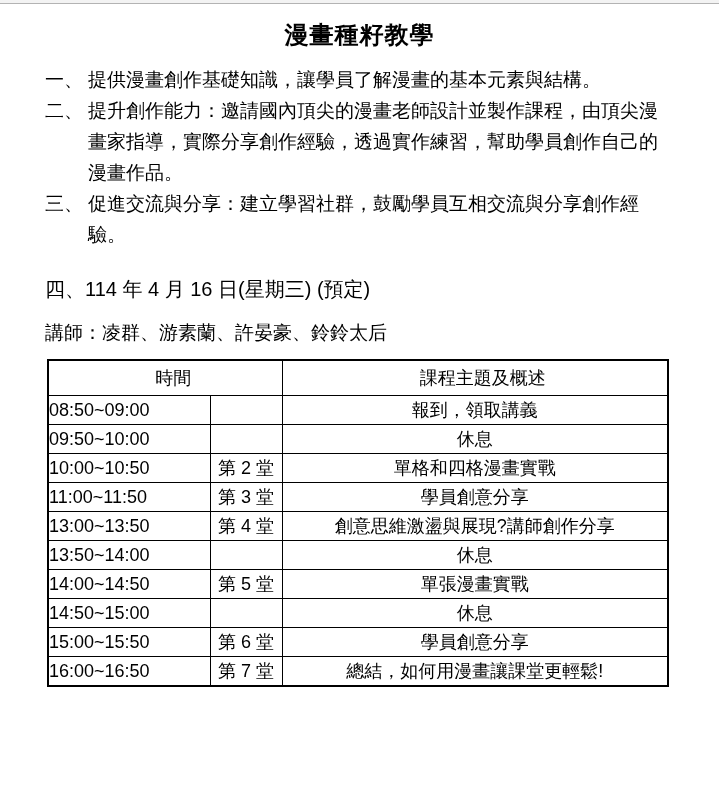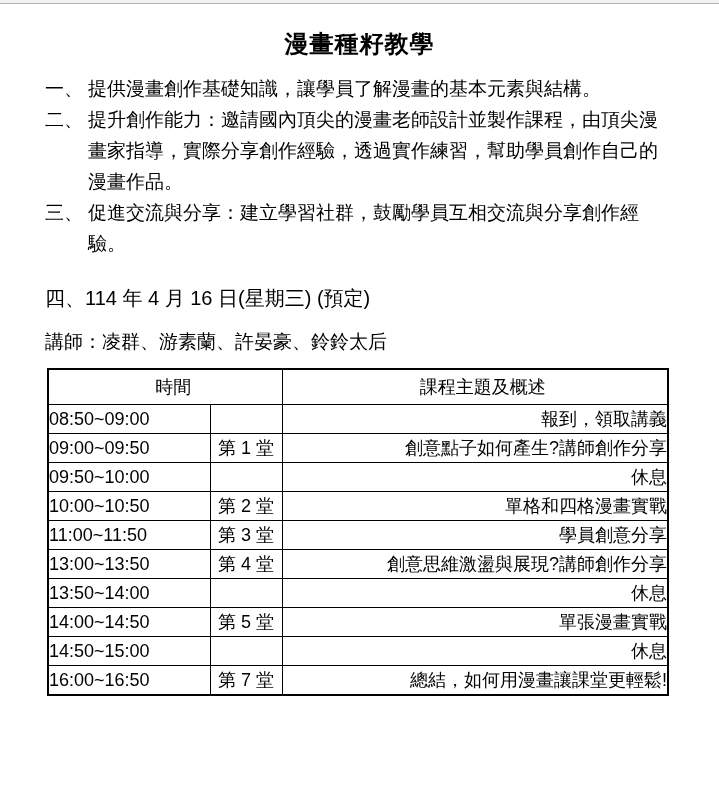--- a/index.html
+++ b/index.html
@@ -12,21 +12,21 @@
     font-family: "Liberation Sans", "DejaVu Sans", sans-serif;
     color: #000000;
   }
   .top-strip {
     width: 719px;
     height: 3px;
     background: #f3f3f3;
     border-bottom: 1px solid #b3b3b3;
   }
   .doc-title {
-    margin-top: 25px;
+    margin-top: 16px;
     text-align: center;
     font-size: 24px;
     font-weight: bold;
     line-height: 30px;
     letter-spacing: 1px;
   }
   .content {
     padding-left: 45px;
     padding-right: 48px;
   }
@@ -80,21 +80,21 @@
     height: 28px;
   }
   td.c-time {
     text-align: left;
     padding-right: 9px;
   }
   td.c-session {
     text-align: center;
   }
   td.c-topic {
-    text-align: right;
+    text-align: center;
     padding-left: 11px;
   }
 </style>
 </head>
 <body>
 
 <div class="top-strip"></div>
 
 <div class="doc-title">漫畫種籽教學</div>
 
@@ -129,25 +129,20 @@
         <tr class="hdr">
       <th colspan="2">時間</th>
       <th>課程主題及概述</th>
     </tr>
     <tr class="row">
       <td class="c-time">08:50~09:00</td>
       <td class="c-session"></td>
       <td class="c-topic">報到，領取講義</td>
     </tr>
     <tr class="row">
-      <td class="c-time">09:00~09:50</td>
-      <td class="c-session">第 1 堂</td>
-      <td class="c-topic">創意點子如何產生?講師創作分享</td>
-    </tr>
-    <tr class="row">
       <td class="c-time">09:50~10:00</td>
       <td class="c-session"></td>
       <td class="c-topic">休息</td>
     </tr>
     <tr class="row">
       <td class="c-time">10:00~10:50</td>
       <td class="c-session">第 2 堂</td>
       <td class="c-topic">單格和四格漫畫實戰</td>
     </tr>
     <tr class="row">
@@ -169,20 +164,25 @@
       <td class="c-time">14:00~14:50</td>
       <td class="c-session">第 5 堂</td>
       <td class="c-topic">單張漫畫實戰</td>
     </tr>
     <tr class="row">
       <td class="c-time">14:50~15:00</td>
       <td class="c-session"></td>
       <td class="c-topic">休息</td>
     </tr>
     <tr class="row">
+      <td class="c-time">15:00~15:50</td>
+      <td class="c-session">第 6 堂</td>
+      <td class="c-topic">學員創意分享</td>
+    </tr>
+    <tr class="row">
       <td class="c-time">16:00~16:50</td>
       <td class="c-session">第 7 堂</td>
       <td class="c-topic">總結，如何用漫畫讓課堂更輕鬆!</td>
     </tr>
   </tbody>
     </table>
 
 </div>
 
 </body></html>

